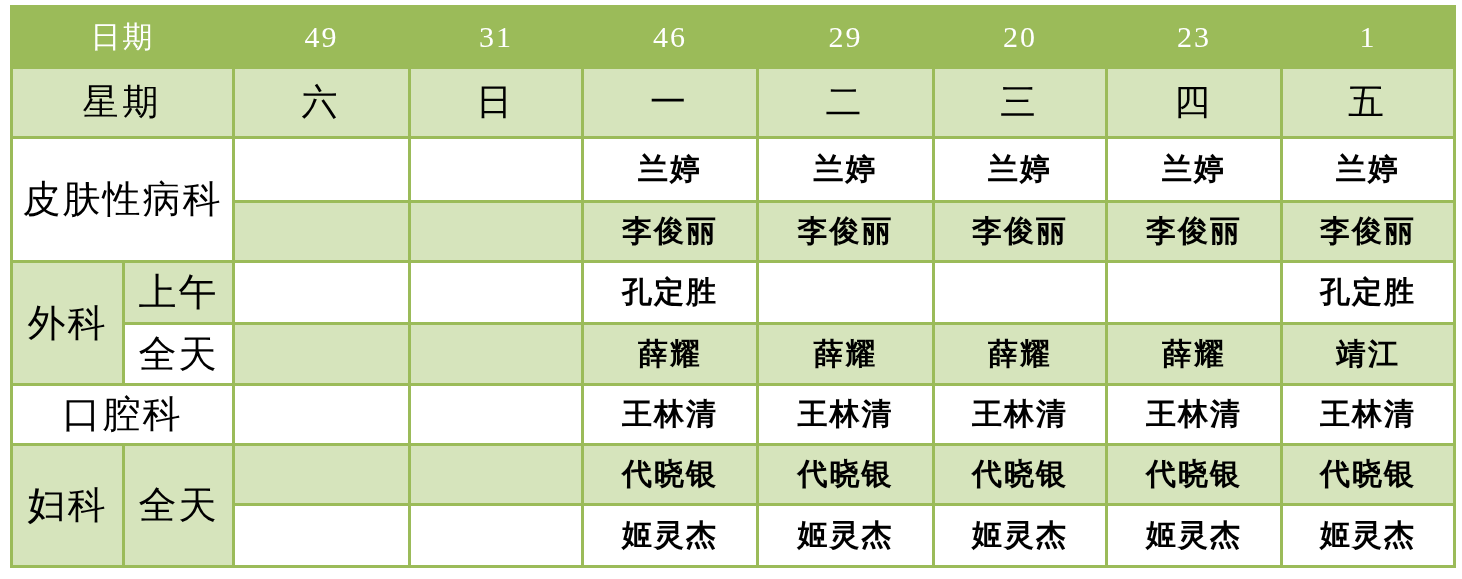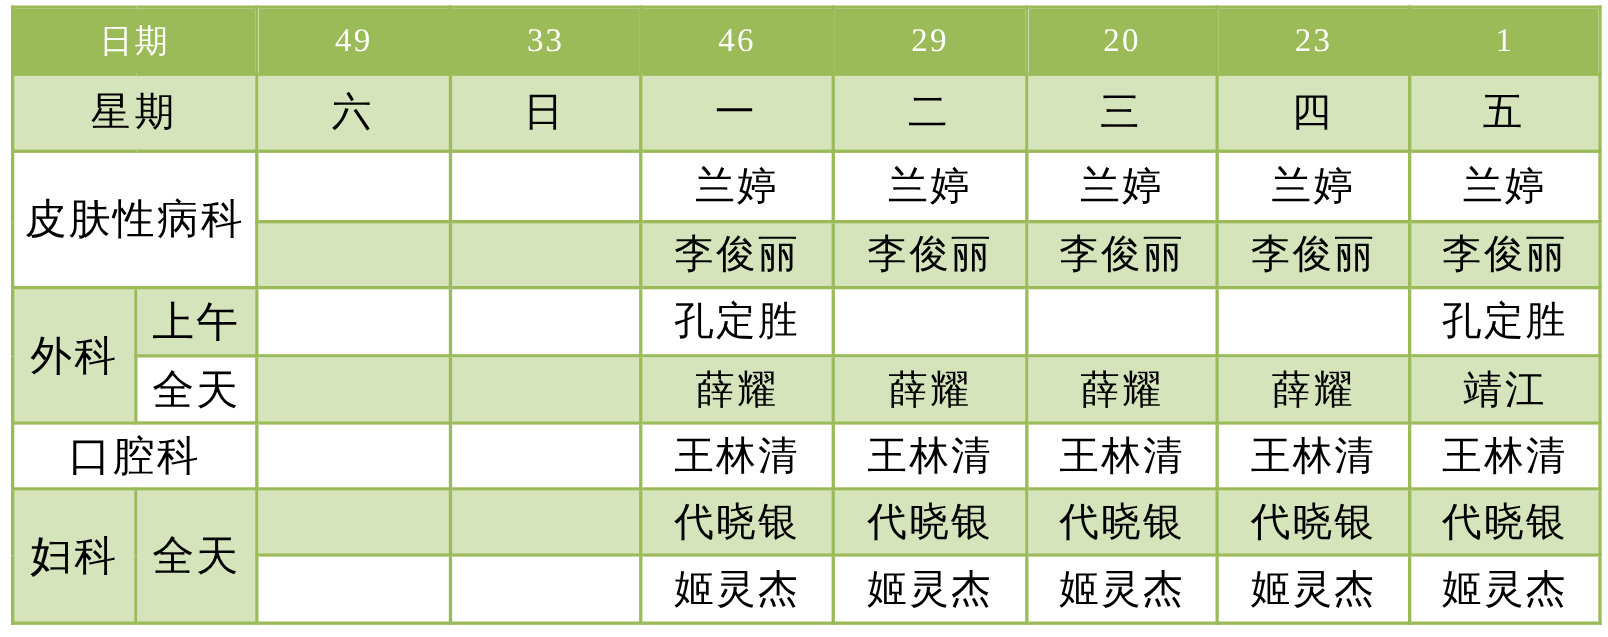--- a/index.html
+++ b/index.html
@@ -36,21 +36,21 @@
   }
   
   tr.r-week td{
     background:var(--band-green);
     font-size:36px;
     letter-spacing:4px;
   }
   
   tr.row-white td.cell{background:var(--cell-white);}
   tr.row-green td.cell{background:var(--band-green);}
-  td.cell{font-size:36px;font-weight:400;letter-spacing:2px;}
+  td.cell{font-size:30px;font-weight:700;letter-spacing:2px;}
   td.dept,td.sub{font-size:38px;font-weight:500;letter-spacing:2px;}
   td.bg-white{background:var(--cell-white);}
   td.bg-green{background:var(--band-green);}
 </style>
 </head>
 <body>
 
 <div class="canvas">
   <table class="roster">
     <colgroup>
@@ -62,21 +62,21 @@
       <col style="width:176px">
         <col style="width:173px">
         <col style="width:175px">
       <col style="width:173px">
     </colgroup>
 
     <tbody>
         <tr class="r-date" style="height:61px">
       <td colspan="2">日期</td>
       <td>49</td>
-      <td>33</td>
+      <td>31</td>
       <td>46</td>
       <td>29</td>
       <td>20</td>
       <td>23</td>
       <td>1</td>
     </tr>
 
     <tr class="r-week" style="height:70px">
       <td colspan="2">星期</td>
       <td>六</td>

